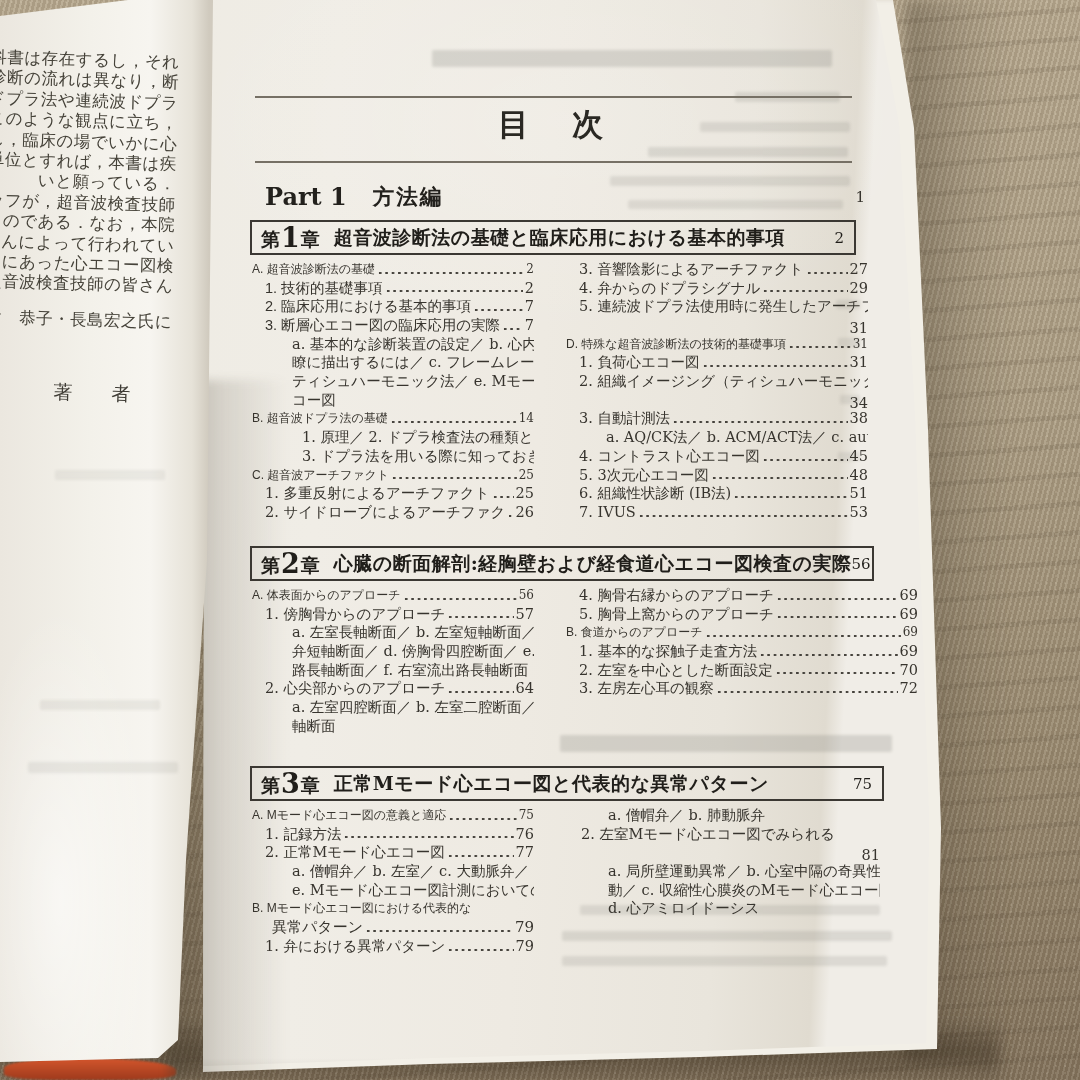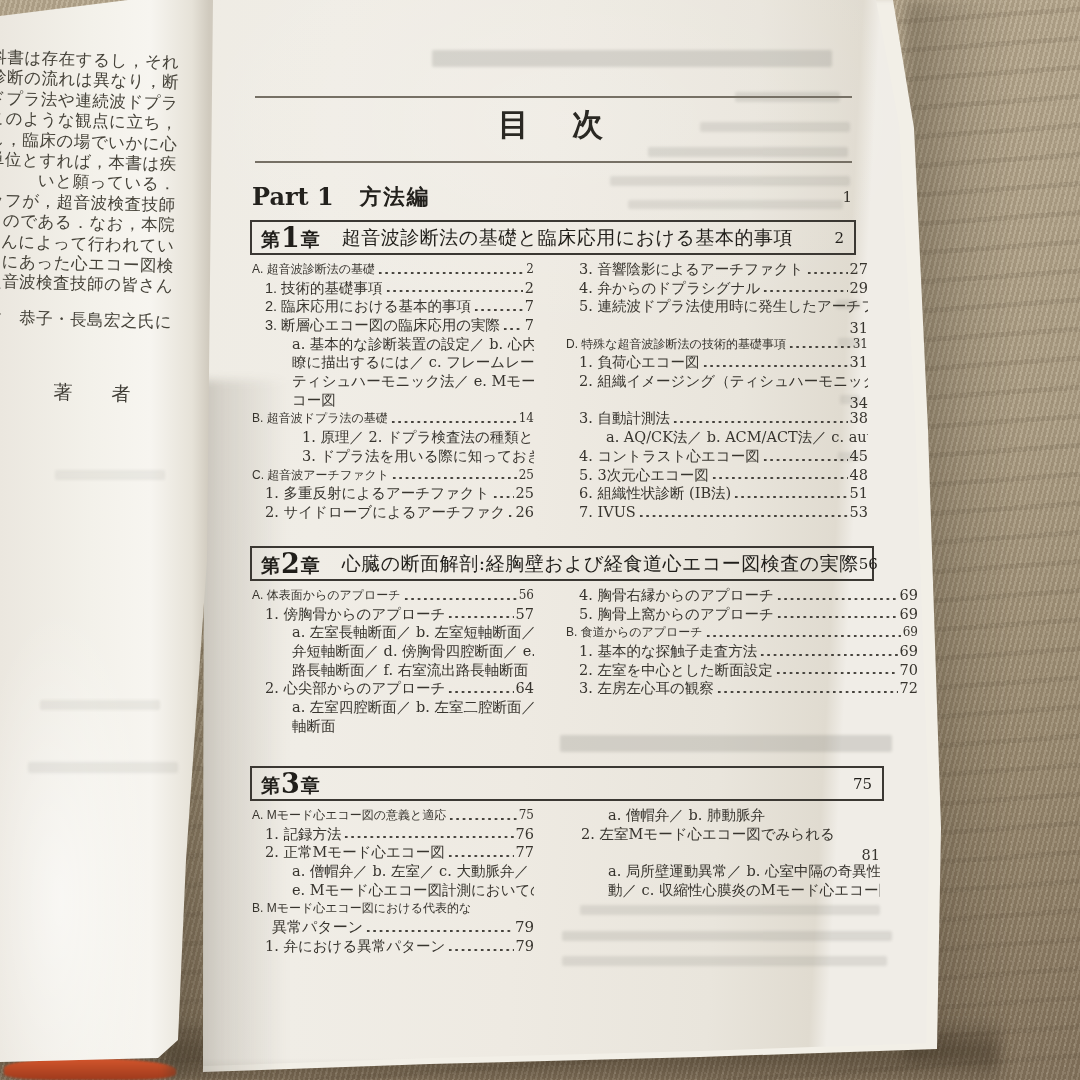--- a/index.html
+++ b/index.html
@@ -54,32 +54,32 @@
   .author{margin-top:50px;text-align:right;padding-right:30px;font-size:19px;
     letter-spacing:10px;color:#3f3c35;}
   
   .ghost{position:absolute;background:#6b6b64;filter:blur(1.6px);border-radius:2px;}
   
   .rule{position:absolute;left:255px;width:597px;background:#767065;}
   .rule-top{top:96px;height:2px;}
   .rule-bot{top:161px;height:1.6px;}
   .toc-title{position:absolute;left:255px;top:104px;width:597px;text-align:center;
     font-size:31px;font-weight:600;letter-spacing:6px;color:#2a2823;}
-  .part-row{position:absolute;left:252px;top:182px;width:600px;display:flex;align-items:center;color:#23211d;}
+  .part-row{position:absolute;left:265px;top:182px;width:600px;display:flex;align-items:center;color:#23211d;}
   .part-label{font-weight:700;font-size:24px;}
   .part-title{font-family:Liberation Serif, serif;font-weight:700;font-size:21.5px;margin-left:26px;letter-spacing:2px;}
   .part-page{margin-left:auto;font-size:15px;color:#37342e;}
   .chapter{position:absolute;left:250px;}
   .ch1{top:220px;} .ch2{top:546px;} .ch3{top:766px;}
   .ch-box{position:relative;height:31px;border:2px solid #3b3833;display:flex;align-items:center;
     padding:0 10px 0 9px;color:#201e1a;}
   .ch1 .ch-box{width:583px;} .ch2 .ch-box{width:601px;} .ch3 .ch-box{width:611px;}
   .ch-no{font-weight:700;font-size:19px;display:flex;align-items:baseline;white-space:nowrap;}
   .ch-num{font-size:27px;line-height:1;margin:0 1px;position:relative;top:1px;}
-  .ch-title{font-weight:400;font-size:19px;margin-left:22px;letter-spacing:.5px;white-space:nowrap;}
+  .ch-title{font-weight:700;font-size:19px;margin-left:14px;letter-spacing:.5px;white-space:nowrap;}
   .ch-page{margin-left:auto;font-size:15px;font-weight:400;}
   .col{position:absolute;top:40px;}
   .col1{left:2px;width:282px;}
   .ch1 .col2{left:316px;width:302px;}
   .ch2 .col2{left:316px;width:352px;}
   .ch3 .col2{left:318px;width:312px;}
   .entry{display:flex;align-items:flex-end;line-height:18.7px;height:18.7px;
     font-size:14.5px;color:#37342e;}
   .entry .t{white-space:nowrap;overflow:hidden;}
   .fg{font-family:"Liberation Sans",sans-serif;}
@@ -346,20 +346,21 @@
         </div>
     </section>
 
     <section class="chapter ch3">
       <div class="ch-box">
         <span class="ch-no">
             <span>第</span>
             <span class="ch-num">3</span>
             <span>章</span>
           </span>
+        <span class="ch-title">正常Mモード心エコー図と代表的な異常パターン</span>
         <span class="ch-page">75</span>
       </div>
       <div class="col col1">
           <div class="entry ind-0 fg">
             <span class="t">A. Mモード心エコー図の意義と適応</span>
             <span class="lead"></span>
             <span class="p">75</span>
           </div>
           <div class="entry ind-1 fm">
             <span class="t">1. 記録方法</span>
@@ -401,20 +402,23 @@
           <div class="entry ind-1c fm">
             <span class="t">異常パターン</span>
             <span class="lead"></span>
             <span class="p">81</span>
           </div>
           <div class="entry ind-2 fm">
             <span class="t">a. 局所壁運動異常／ b. 心室中隔の奇異性運</span>
           </div>
           <div class="entry ind-2 fm">
             <span class="t">動／ c. 収縮性心膜炎のMモード心エコー図／</span>
+          </div>
+          <div class="entry ind-2 fm">
+            <span class="t">d. 心アミロイドーシス</span>
           </div>
         </div>
     </section>
   </div>
 
   <div class="curl-shadow"></div>
 
   <div class="left-page">
     <div class="ghost" style="left:55px;top:470px;width:110px;height:10px;opacity:.09"></div>
     <div class="ghost" style="left:40px;top:700px;width:120px;height:10px;opacity:.10"></div>

